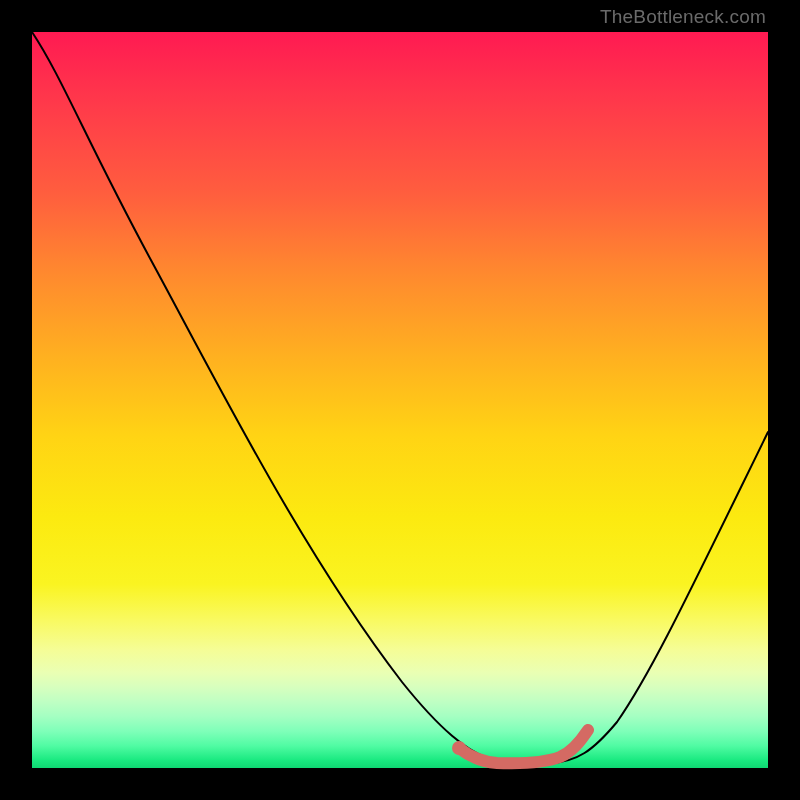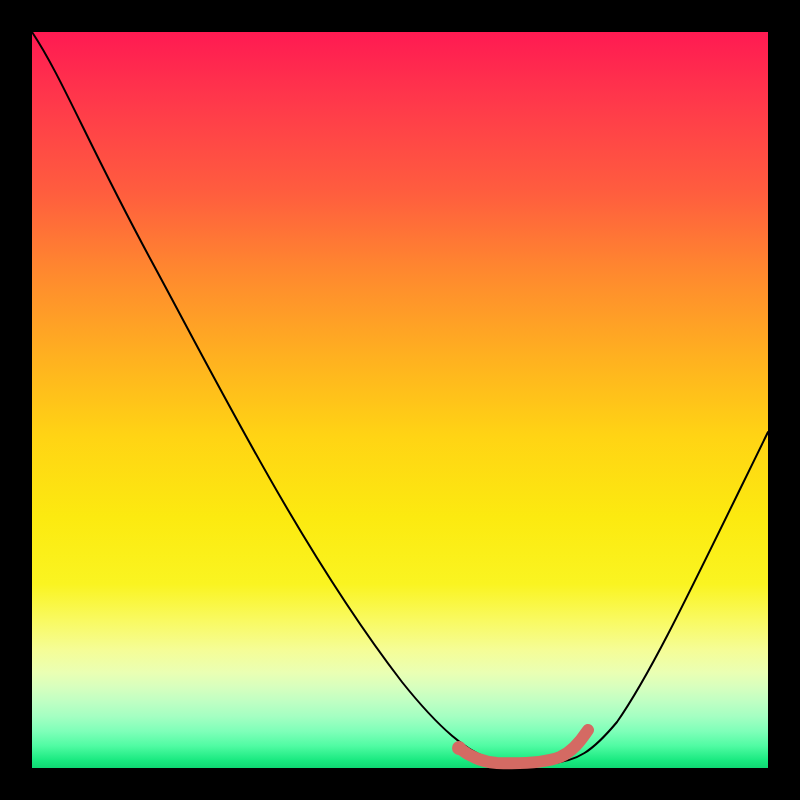--- a/index.html
+++ b/index.html
@@ -76,20 +76,21 @@
   }
   .marker-dot {
     fill: #d46a63;
   }
 </style>
 </head>
 <body>
 
 <div class="frame">
 
+  <div class="watermark">TheBottleneck.com</div>
 
   <div class="plot-area">
     <svg class="curve" viewBox="0 0 736 736" preserveAspectRatio="none">
 
       <path class="main-line" d="M 0 0 C 30 45, 55 110, 120 230 C 185 350, 270 520, 370 650 C 410 700, 435 718, 455 726 C 470 731, 495 732, 520 731 C 545 729, 560 720, 585 690 C 620 640, 660 555, 736 400"></path>
 
       <path class="marker-track" d="M 427 716 C 437 724, 450 730, 465 731 C 490 732, 512 731, 528 725 C 540 720, 548 710, 556 698"></path>
 
       <circle class="marker-dot" cy="716" r="7" cx="427"></circle>
     </svg>

